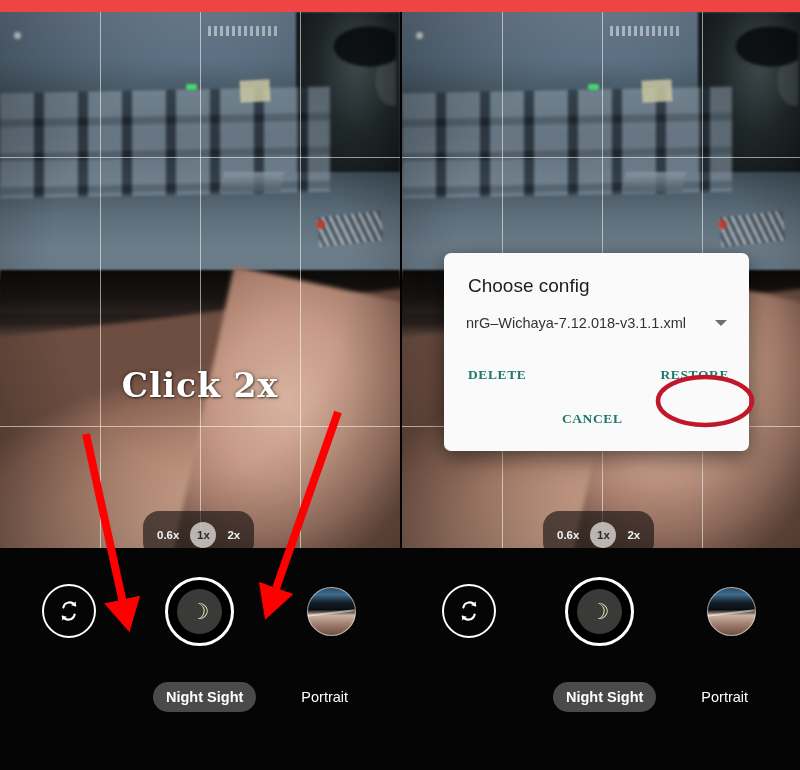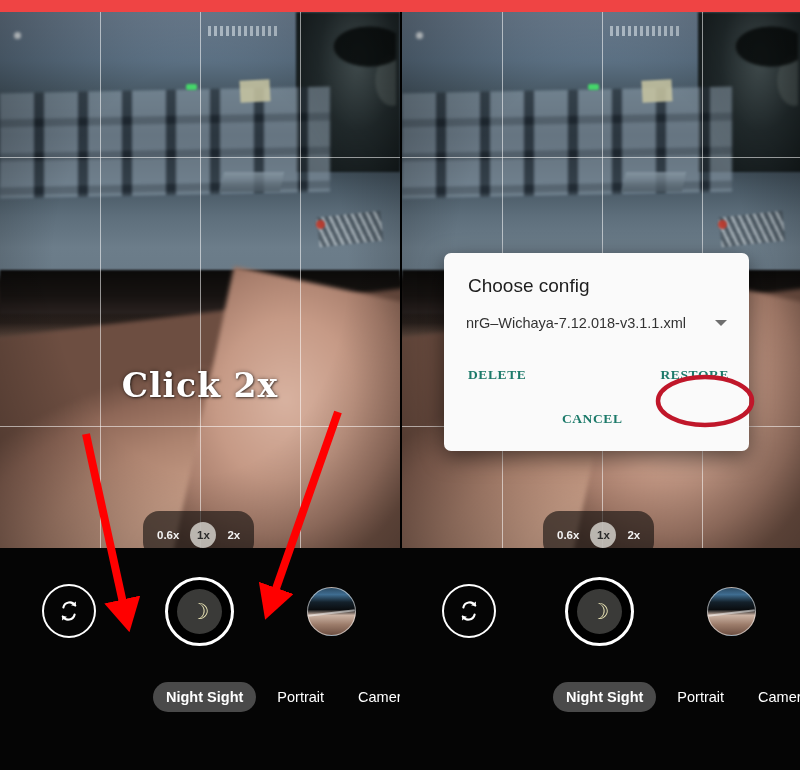--- a/index.html
+++ b/index.html
@@ -280,21 +280,21 @@
     transform: rotate(-7deg);
   }
 
   
   .modes {
     position: absolute;
     left: 0; top: 682px;
     width: 400px;
     display: flex;
     align-items: center;
-    gap: 8px;
+    gap: 32px;
     padding-left: 153px;
     white-space: nowrap;
   }
   .mode {
     color: #ffffff;
     font-size: 14.5px;
     font-weight: 500;
     padding: 7px 13px;
     border-radius: 15px;
   }

